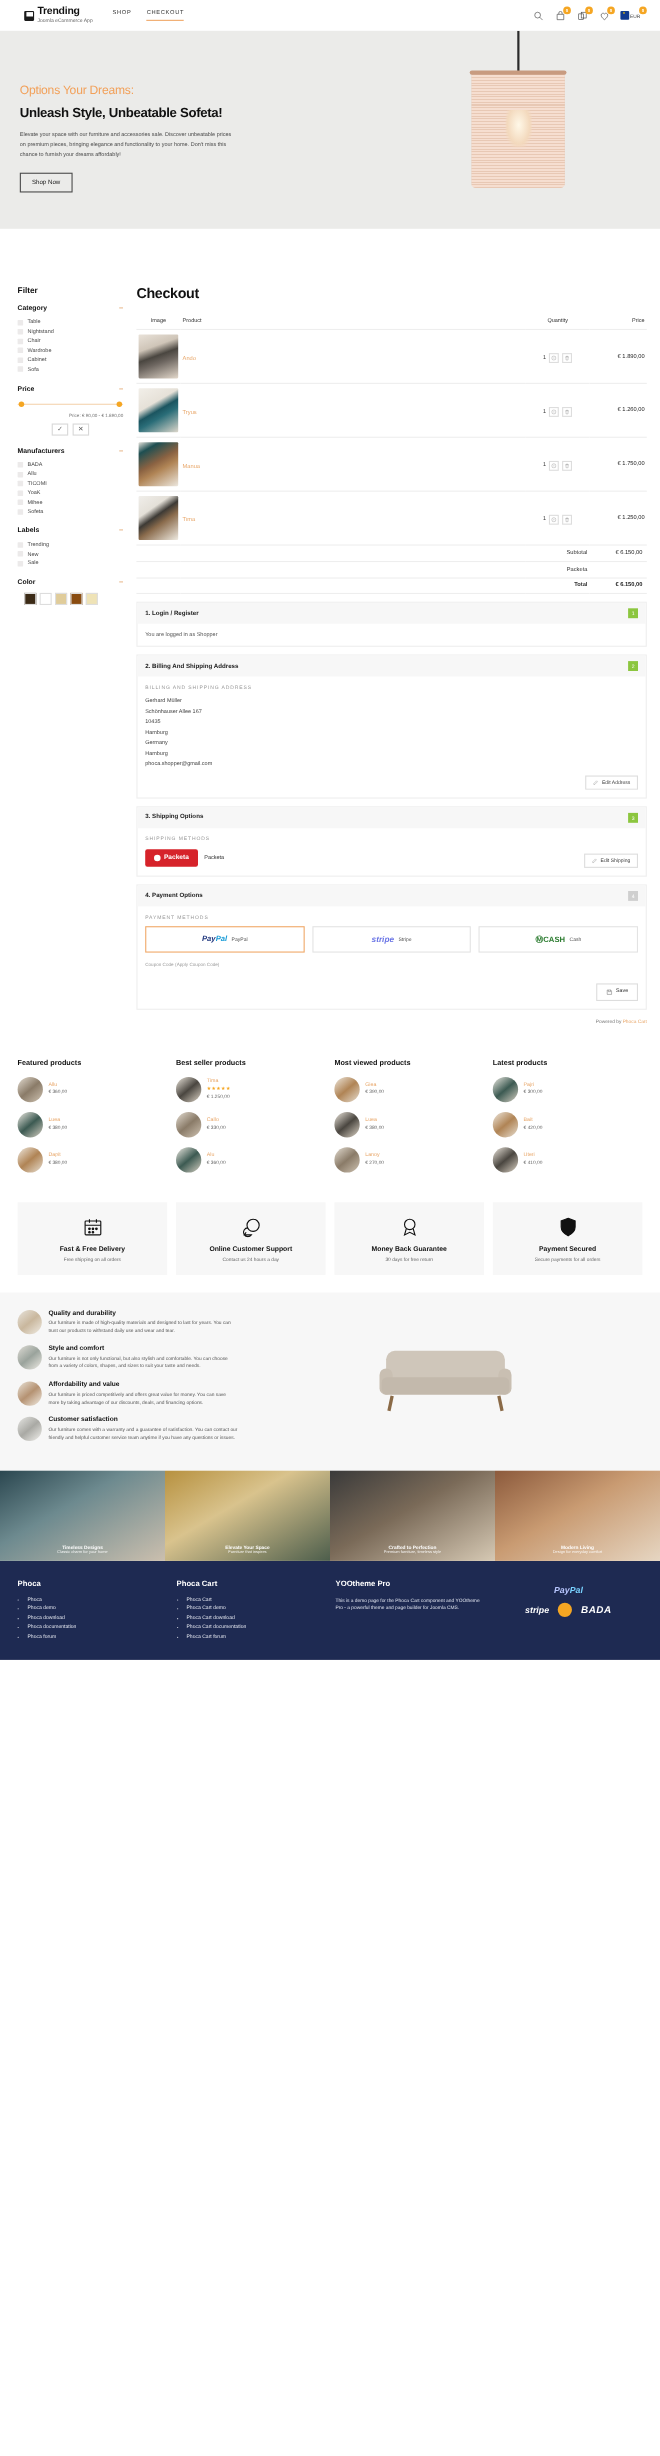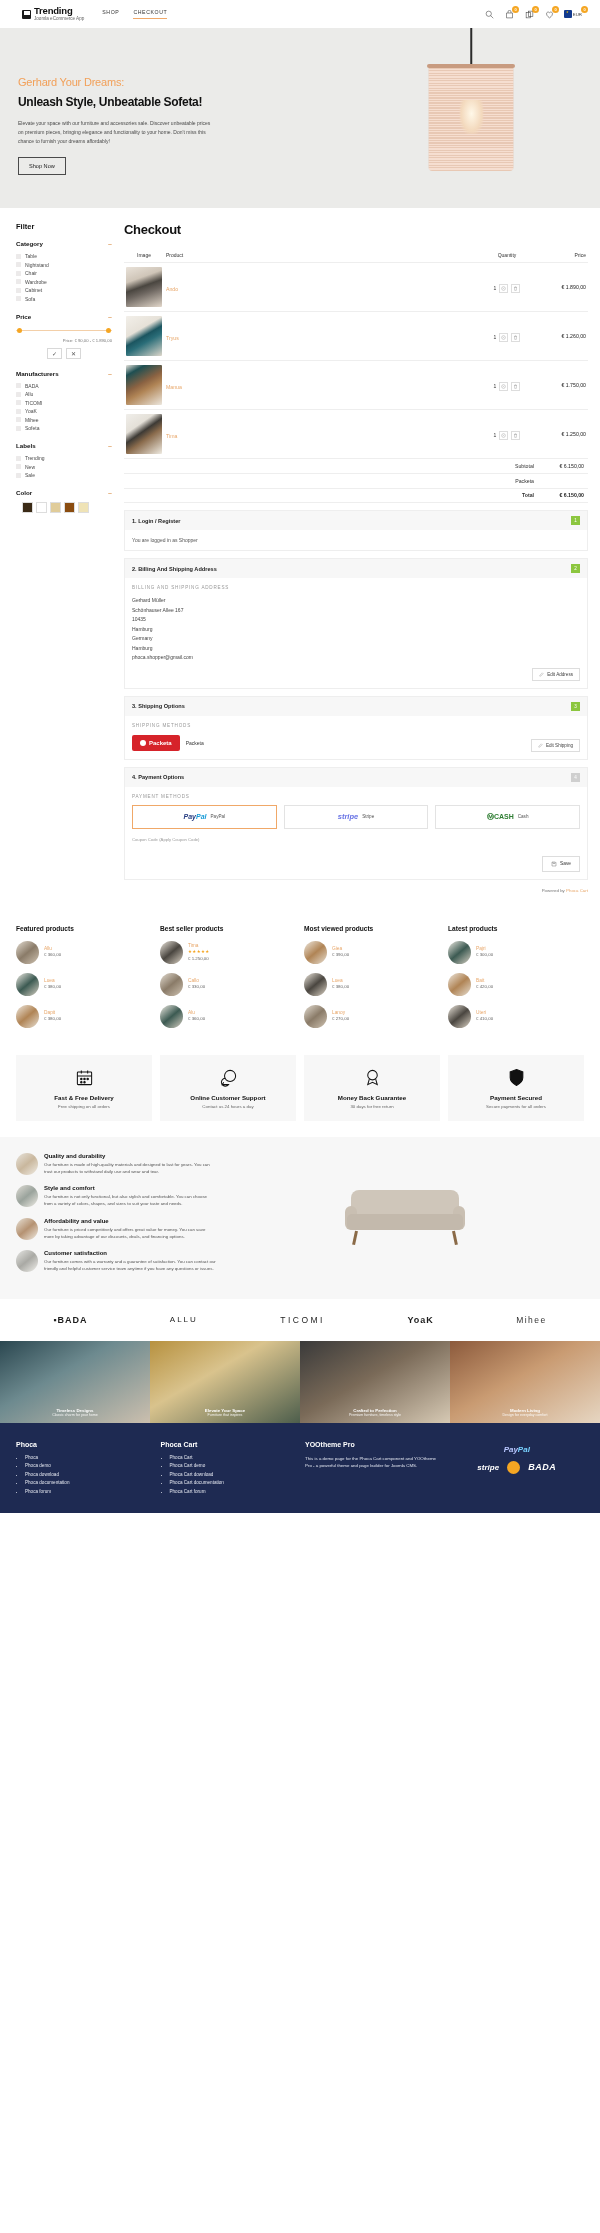--- a/index.html
+++ b/index.html
@@ -45,21 +45,21 @@
   .lamp { position: absolute; left: 50%; top: 38px; transform: translateX(-50%); width: 85px; height: 105px;
           background: repeating-linear-gradient(0deg,#e8c8b4 0 1px,#f6ded0 1px 2.5px),
                       linear-gradient(90deg,#d9b49c 0%,#fbece0 25%,#fdf3ea 50%,#f2dcc9 75%,#d3ab91 100%);
           border-radius: 3px 3px 4px 4px; }
   .lamp::before { content:""; position:absolute; left:50%; top:34px; transform:translateX(-50%);
           width:24px; height:34px; background:radial-gradient(ellipse at 50% 40%,#fff8e8 0%,#f3d9bd 60%,rgba(0,0,0,0) 80%); }
   .lamp-top { position: absolute; left: 50%; top: 36px; transform: translateX(-50%); width: 88px; height: 4px;
               background: #c89b80; border-radius: 2px; }
 
   
-  .main { display: flex; padding: 14px 12px 18px 16px; gap: 12px; }
+  .main { display: flex; padding: 14px 12px 18px 16px; gap: 12px; margin-top: 37px; }
   .sidebar { width: 96px; flex-shrink: 0; }
   .content { flex: 1; }
 
   .f-title { font-size: 7.5px; font-weight: 700; color: #111; margin-bottom: 9px; }
   .f-group { margin-bottom: 11px; }
   .f-head { display: flex; justify-content: space-between; align-items: center; font-size: 6.2px;
             font-weight: 700; color: #111; margin-bottom: 6px; }
   .f-minus { color: #e0a46a; font-size: 7px; line-height: 1; }
   .f-row { display: flex; align-items: center; gap: 4px; margin: 2.5px 0; }
   .cb { width: 5px; height: 5px; background: #eceaea; border-radius: .5px; flex-shrink: 0; }
@@ -258,21 +258,21 @@
       <div class="hicon" style="width:18px">
         <div class="flag"></div>
         <span class="lang">EUR</span>
         <span class="badge" style="right:-6px">0</span>
       </div>
     </div>
   </div>
 
   <div class="hero">
     <div class="hero-left">
-      <div class="hero-eyebrow">Gerhard Your Dreams:</div>
+      <div class="hero-eyebrow">Options Your Dreams:</div>
       <div class="hero-title">Unleash Style, Unbeatable Sofeta!</div>
       <div class="hero-desc">Elevate your space with our furniture and accessories sale. Discover unbeatable prices on premium pieces, bringing elegance and functionality to your home. Don't miss this chance to furnish your dreams affordably!</div>
       <div class="hero-btn">Shop Now</div>
     </div>
     <div class="hero-right">
       <div class="lamp-cord"></div>
       <div class="lamp"></div>
       <div class="lamp-top"></div>
     </div>
   </div>
@@ -810,27 +810,20 @@
         <div class="sofa-back"></div>
           <div class="sofa-arm-l"></div>
           <div class="sofa-arm-r"></div>
         <div class="sofa-seat"></div>
           <div class="leg l1"></div>
           <div class="leg l2"></div>
       </div>
     </div>
   </div>
 
-  <div class="brands">
-    <div class="blogo">▪BADA</div>
-    <div class="blogo thin">ALLU</div>
-    <div class="blogo mid">TICOMI</div>
-    <div class="blogo">YoaK</div>
-    <div class="blogo mih">Mihee</div>
-  </div>
 
   <div class="strip">
     <div class="stile s1">
         <div class="stile-cap">
           <div class="stile-t">Timeless Designs</div>
           <div class="stile-s">Classic charm for your home</div>
         </div>
       </div>
     <div class="stile s2">
         <div class="stile-cap">

